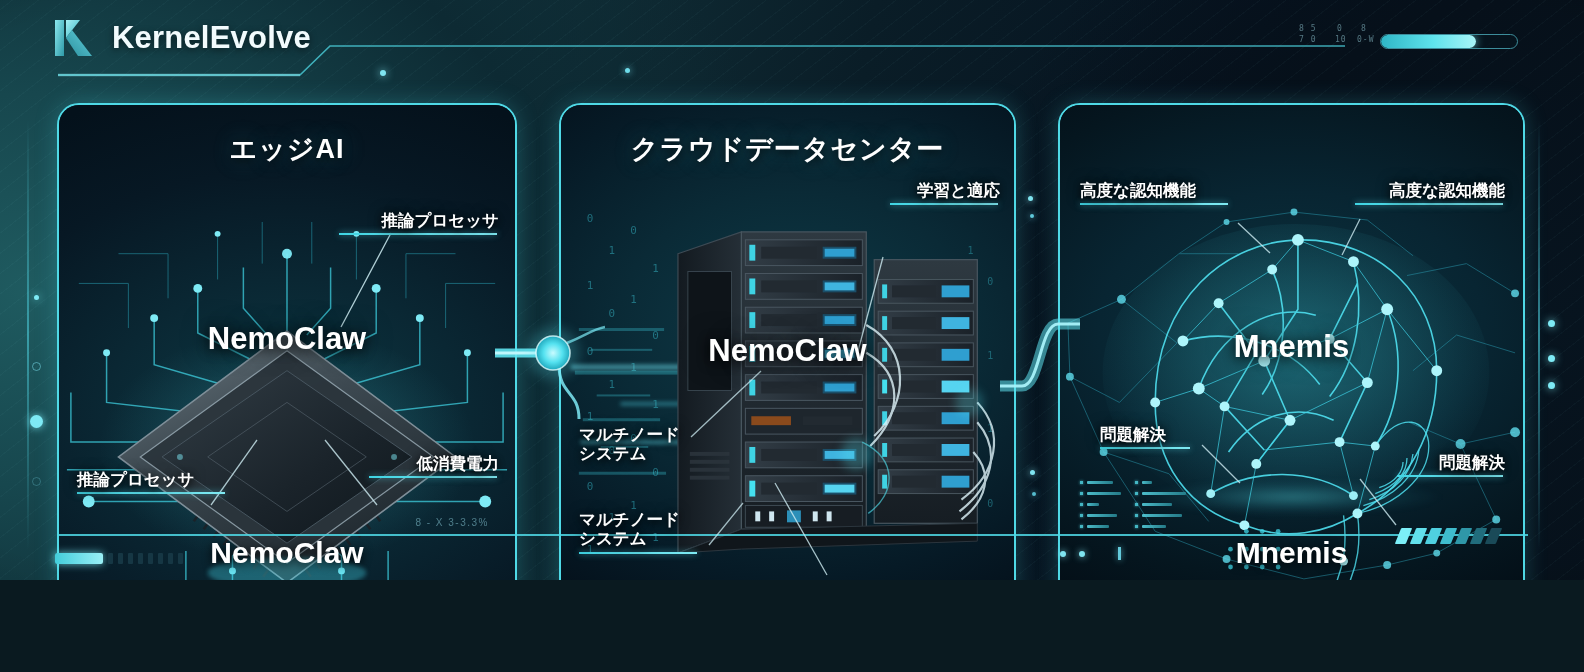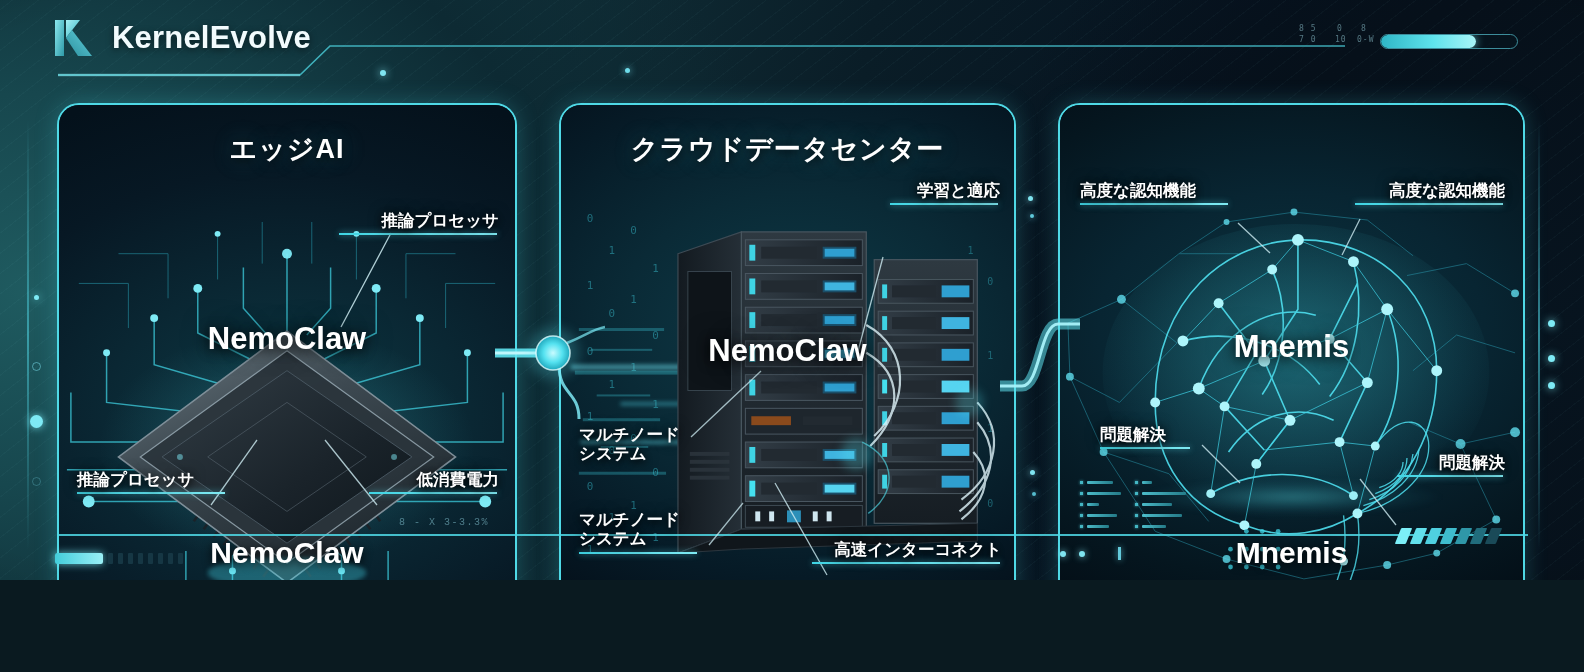--- a/index.html
+++ b/index.html
@@ -134,21 +134,21 @@
   .codelines .dot{ width:3px; height:3px; background:#4fd2e0; box-shadow:0 0 3px #4fd2e0; }
   .codelines .bar{ height:3px; background:linear-gradient(90deg,#58d8e6,#2a8b99); border-radius:1px; }
 
   
   .diagbars{ position:absolute; right:24px; bottom:62px; display:flex; gap:4px; z-index:6; height:16px; }
   .diagbars i{ display:block; width:11px; height:16px; transform:skewX(-22deg); border-radius:1px; }
 
   
   .micro-glyph{
     position:absolute; right:26px; bottom:78px; z-index:6;
-    font-family:Liberation Mono, monospace;
+    font-family:Liberation Sans, sans-serif;
     font-size:10px; color:#86c6d4; opacity:.55; filter:blur(.5px); letter-spacing:1.5px;
   }
 
   
   .connector{ position:absolute; z-index:9; }
   #connector-1-2{ left:495px; top:295px; width:110px; height:130px; }
   #connector-2-3{ left:1000px; top:290px; width:80px; height:130px; }
 
   
   .rail{ position:absolute; top:120px; width:2px; height:430px; z-index:4; }
@@ -368,21 +368,21 @@
     <div class="callout right" style="right:16px; top:106px; width:160px;">
       <span class="ctext">推論プロセッサ</span>
       <span class="cline" style="width:158px;"></span>
     </div>
 
     <div class="callout" style="left:18px; bottom:112px; width:150px;">
       <span class="ctext">推論プロセッサ</span>
       <span class="cline" style="width:148px;"></span>
     </div>
 
-    <div class="callout right" style="right:16px; bottom:112px; width:130px;">
+    <div class="callout right" style="right:16px; bottom:128px; width:130px;">
       <span class="ctext">低消費電力</span>
       <span class="cline" style="width:128px;"></span>
     </div>
 
     <div class="hero-label" style="left:0;width:100%;text-align:center;top:216px;">NemoClaw</div>
     <div class="panel-footer">NemoClaw</div>
     <div class="micro-glyph">8 - X  3-3.3%</div>
   </div>
 
   <div class="panel" id="panel-2">
@@ -612,24 +612,20 @@
 システム</span>
       <span class="cline" style="width:118px;opacity:0;"></span>
     </div>
 
     <div class="callout" style="left:18px; top:405px; width:120px;">
       <span class="ctext" style="white-space:pre-line;">マルチノード
 システム</span>
       <span class="cline" style="width:118px;"></span>
     </div>
 
-    <div class="callout right" style="right:12px; bottom:42px; width:190px;">
-      <span class="ctext">高速インターコネクト</span>
-      <span class="cline" style="width:188px;"></span>
-    </div>
 
     <div class="hero-label" style="left:0;width:100%;text-align:center;top:228px;">NemoClaw</div>
   </div>
 
   <div class="panel" id="panel-3">
     <div class="panel-bg"></div>
 
     <svg class="art" viewBox="0 0 467 505">
       <defs>
         <radialGradient id="brainGlow" cx="50%" cy="45%" r="55%">

